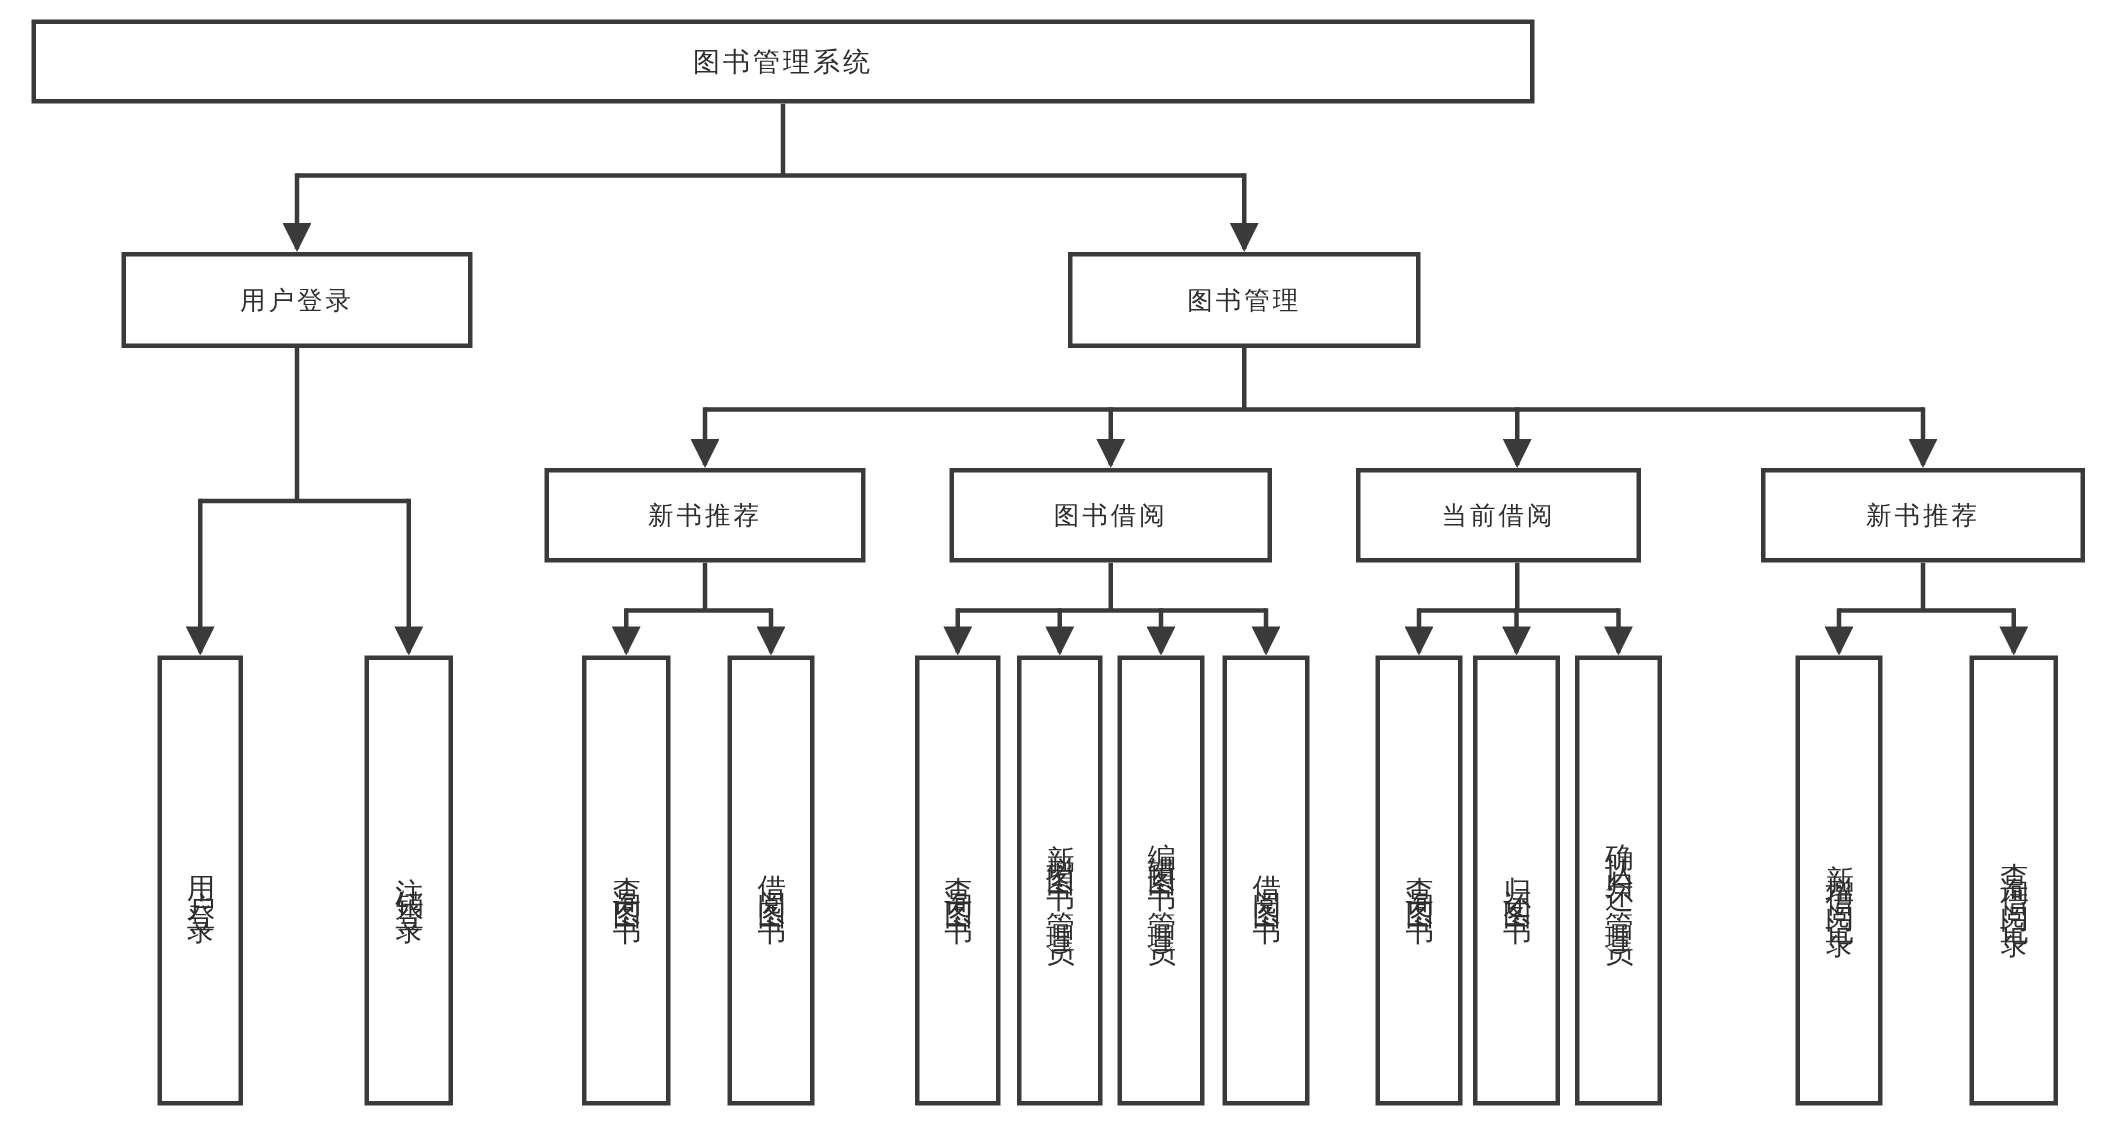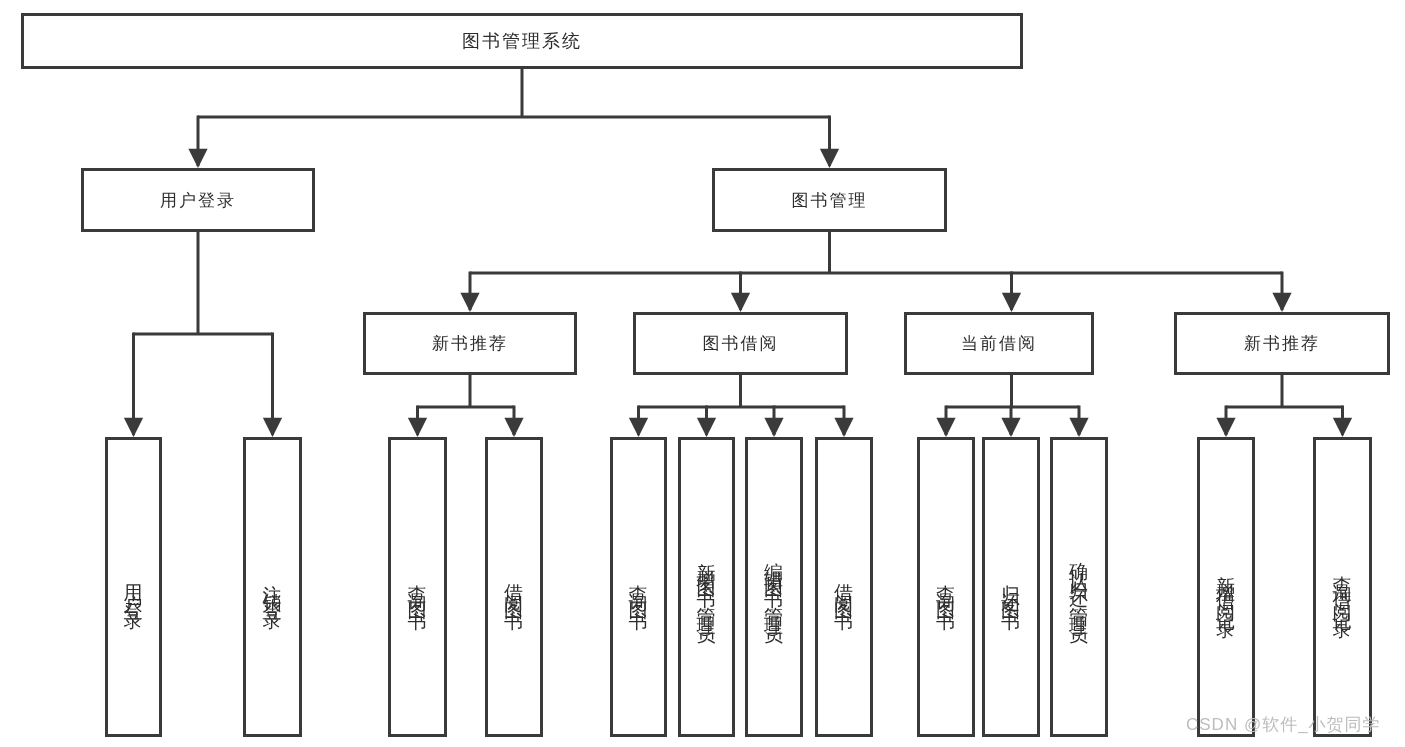--- a/index.html
+++ b/index.html
@@ -147,14 +147,13 @@
         <span>新书推荐</span>
       </div>
       <div class="box v" style="left: 1197px; top: 437px; width: 58px; height: 300px;">
         <span>新增借阅记录</span>
       </div>
       <div class="box v" style="left: 1313px; top: 437px; width: 59px; height: 300px;">
         <span>查询借阅记录</span>
       </div>
     </div>
 
-  <span id="watermark">CSDN @软件_小贺同学</span>
 </div>
 
 </body></html>

